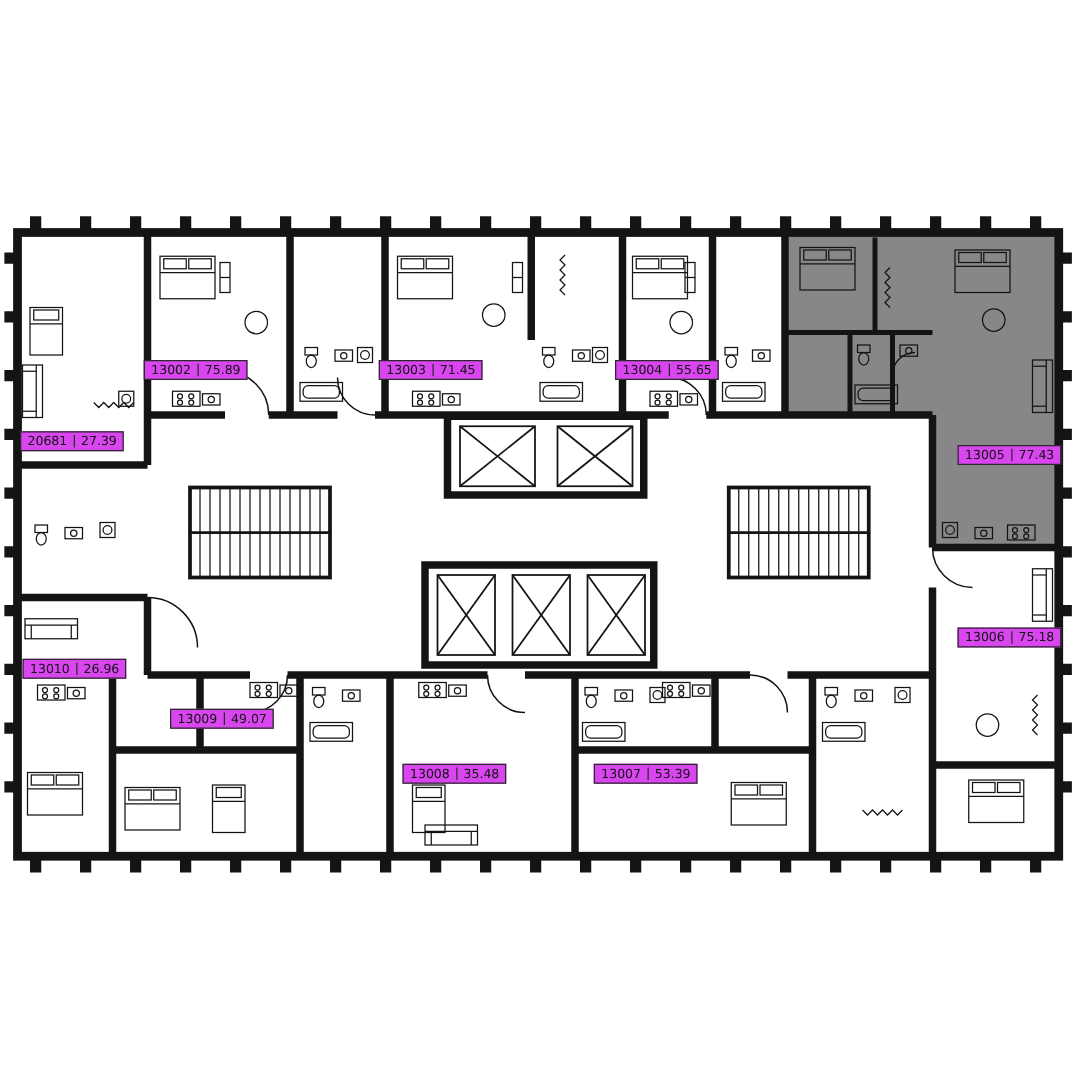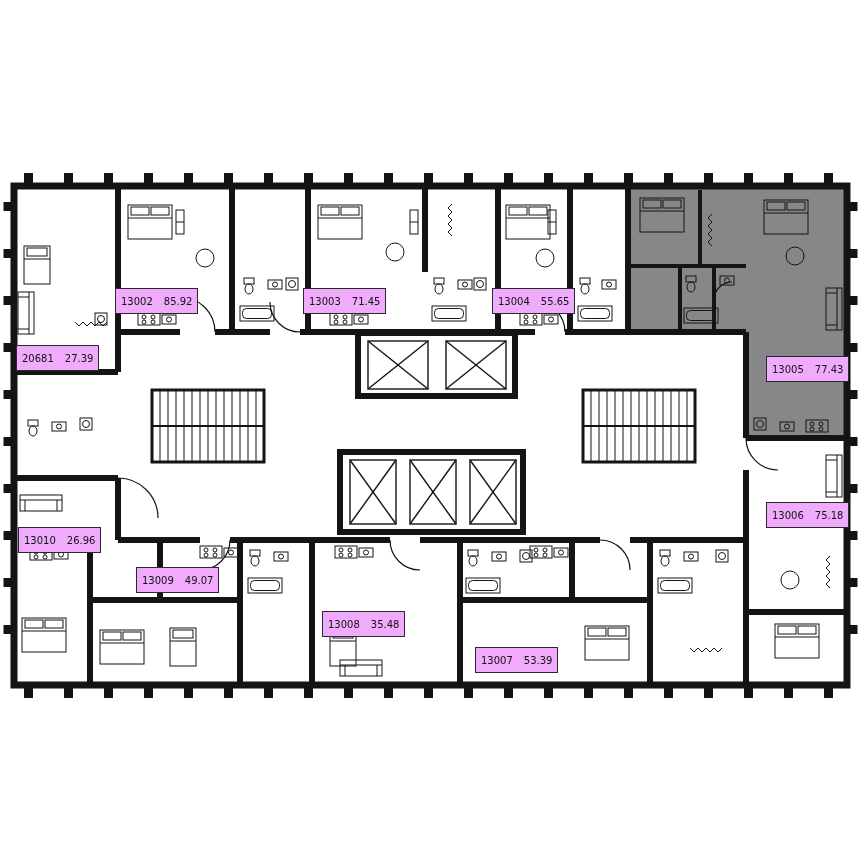--- a/index.html
+++ b/index.html
@@ -7,22 +7,22 @@
     position:relative;width:864px;height:864px;background:#fff;overflow:hidden;
     font-family:"DejaVu Sans",sans-serif;
   }
   .stage svg{position:absolute;left:0;top:0;}
   .wall{stroke:#141414;fill:none;}
   .furn{stroke:#141414;stroke-width:1;fill:none;}
   .arc{stroke:#141414;stroke-width:1.2;fill:none;}
   .cellx{stroke:#141414;stroke-width:1.4;fill:none;}
   .unit-label{
     position:absolute;display:flex;align-items:center;gap:5px;
-    height:16px;padding:12px 5px;box-sizing:border-box;
-    background:#f0abfc;border:1px solid #2a2a2a;
+    height:16px;padding:2px 5px;box-sizing:border-box;
+    background:#d946ef;border:1px solid #2a2a2a;
     font-size:10px;color:#111;white-space:nowrap;cursor:pointer;z-index:3;
   }
   .unit-label .sep{width:1px;height:100%;background:#2a2a2a;}
 </style>
 </head>
 <body>
 
 <div class="stage">
 
 <svg width="864" height="864" viewBox="0 0 864 864">
@@ -249,21 +249,21 @@
 </svg>
 
 <div class="unit-label" style="left:16px;top:345px">
   <span>20681</span>
   <span class="sep"></span>
   <span>27.39</span>
 </div>
 <div class="unit-label" style="left:115px;top:288px">
   <span>13002</span>
   <span class="sep"></span>
-  <span>85.92</span>
+  <span>75.89</span>
 </div>
 <div class="unit-label" style="left:303px;top:288px">
   <span>13003</span>
   <span class="sep"></span>
   <span>71.45</span>
 </div>
 <div class="unit-label" style="left:492px;top:288px">
   <span>13004</span>
   <span class="sep"></span>
   <span>55.65</span>
@@ -271,21 +271,21 @@
 <div class="unit-label" style="left:766px;top:356px">
   <span>13005</span>
   <span class="sep"></span>
   <span>77.43</span>
 </div>
 <div class="unit-label" style="left:766px;top:502px">
   <span>13006</span>
   <span class="sep"></span>
   <span>75.18</span>
 </div>
-<div class="unit-label" style="left:475px;top:647px">
+<div class="unit-label" style="left:475px;top:611px">
   <span>13007</span>
   <span class="sep"></span>
   <span>53.39</span>
 </div>
 <div class="unit-label" style="left:322px;top:611px">
   <span>13008</span>
   <span class="sep"></span>
   <span>35.48</span>
 </div>
 <div class="unit-label" style="left:136px;top:567px">

